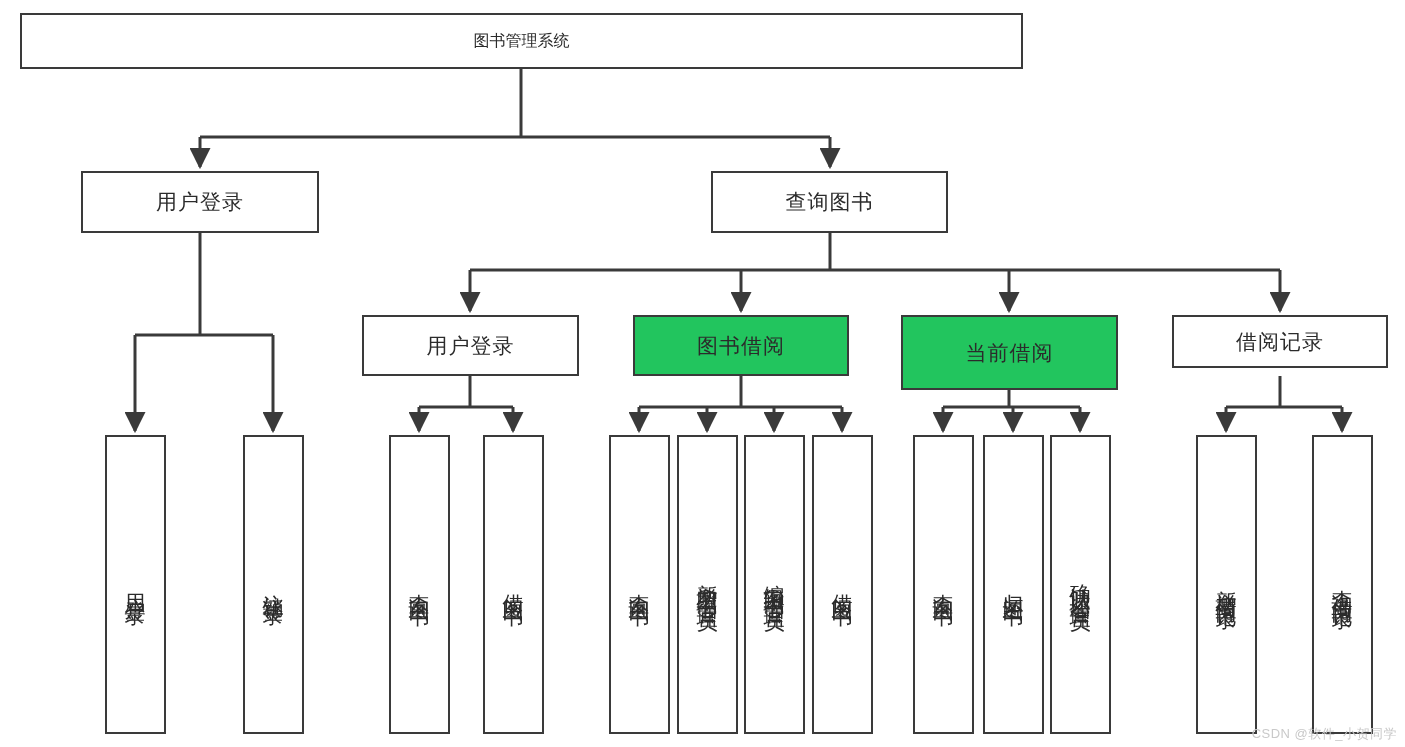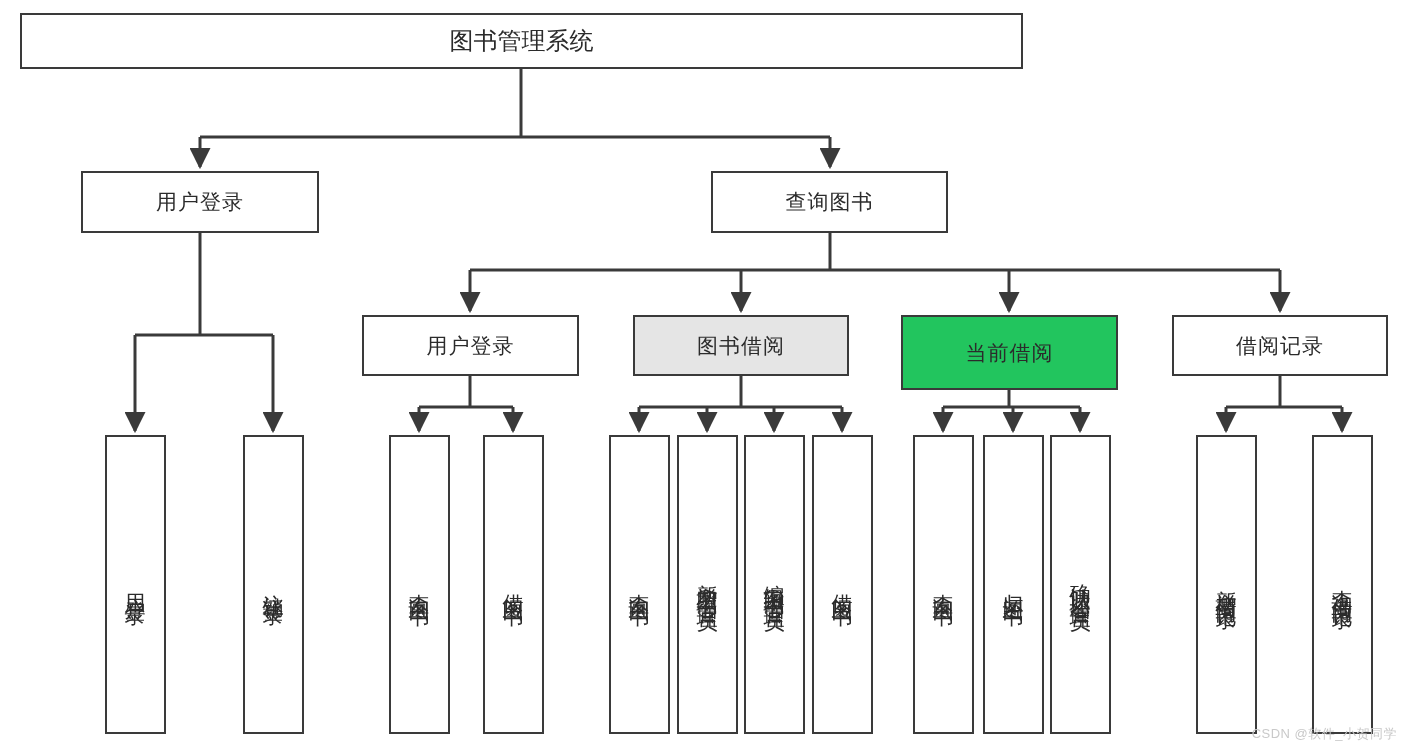--- a/index.html
+++ b/index.html
@@ -31,21 +31,21 @@
     display: flex;
     align-items: center;
     justify-content: center;
     color: #2b2b2b;
   }
   .node-h {
     font-size: 21px;
     letter-spacing: 1px;
   }
   .node-root {
-    font-size: 24px;
+    font-size: 16px;
   }
   .node-v {
     writing-mode: vertical-rl;
     text-orientation: upright;
     font-size: 21px;
     letter-spacing: 4px;
     line-height: 1;
     align-items: center;
     justify-content: center;
     padding-top: 4px;
@@ -119,23 +119,23 @@
       <path d="M 1342 407 L 1342 431" marker-end="url(#arrow)"></path>
     </g>
   </svg>
 
   <div class="node node-root" style="left: 20px; top: 13px; width: 1003px; height: 56px; border-color: rgb(58, 58, 58); background: rgb(255, 255, 255); color: rgb(43, 43, 43);">图书管理系统</div>
 
   <div class="node node-h" style="left: 81px; top: 171px; width: 238px; height: 62px; border-color: rgb(58, 58, 58); background: rgb(255, 255, 255); color: rgb(43, 43, 43);">用户登录</div>
   <div class="node node-h" style="left: 711px; top: 171px; width: 237px; height: 62px; border-color: rgb(58, 58, 58); background: rgb(255, 255, 255); color: rgb(43, 43, 43);">查询图书</div>
 
   <div class="node node-h" style="left: 362px; top: 315px; width: 217px; height: 61px; border-color: rgb(58, 58, 58); background: rgb(255, 255, 255); color: rgb(43, 43, 43);">用户登录</div>
-  <div class="node node-h" style="left: 633px; top: 315px; width: 216px; height: 61px; border-color: rgb(58, 58, 58); background: #e5e5e5; color: rgb(43, 43, 43);">图书借阅</div>
+  <div class="node node-h" style="left: 633px; top: 315px; width: 216px; height: 61px; border-color: rgb(58, 58, 58); background: #22c55e; color: rgb(43, 43, 43);">图书借阅</div>
   <div class="node node-h" style="left: 901px; top: 315px; width: 217px; height: 75px; border-color: rgb(58, 58, 58); background: #22c55e; color: rgb(43, 43, 43);">当前借阅</div>
-  <div class="node node-h" style="left: 1172px; top: 315px; width: 216px; height: 61px; border-color: rgb(58, 58, 58); background: rgb(255, 255, 255); color: rgb(43, 43, 43);">借阅记录</div>
+  <div class="node node-h" style="left: 1172px; top: 315px; width: 216px; height: 53px; border-color: rgb(58, 58, 58); background: rgb(255, 255, 255); color: rgb(43, 43, 43);">借阅记录</div>
 
   <div class="node node-v" style="left: 105px; top: 435px; width: 61px; height: 299px; border-color: rgb(58, 58, 58); background: rgb(255, 255, 255); color: rgb(43, 43, 43);">用户登录</div>
   <div class="node node-v" style="left: 243px; top: 435px; width: 61px; height: 299px; border-color: rgb(58, 58, 58); background: rgb(255, 255, 255); color: rgb(43, 43, 43);">注销登录</div>
   <div class="node node-v" style="left: 389px; top: 435px; width: 61px; height: 299px; border-color: rgb(58, 58, 58); background: rgb(255, 255, 255); color: rgb(43, 43, 43);">查询图书</div>
   <div class="node node-v" style="left: 483px; top: 435px; width: 61px; height: 299px; border-color: rgb(58, 58, 58); background: rgb(255, 255, 255); color: rgb(43, 43, 43);">借阅图书</div>
   <div class="node node-v" style="left: 609px; top: 435px; width: 61px; height: 299px; border-color: rgb(58, 58, 58); background: rgb(255, 255, 255); color: rgb(43, 43, 43);">查询图书</div>
   <div class="node node-v" style="left: 677px; top: 435px; width: 61px; height: 299px; border-color: rgb(58, 58, 58); background: rgb(255, 255, 255); color: rgb(43, 43, 43);">新增图书（管理员）</div>
   <div class="node node-v" style="left: 744px; top: 435px; width: 61px; height: 299px; border-color: rgb(58, 58, 58); background: rgb(255, 255, 255); color: rgb(43, 43, 43);">编辑图书（管理员）</div>
   <div class="node node-v" style="left: 812px; top: 435px; width: 61px; height: 299px; border-color: rgb(58, 58, 58); background: rgb(255, 255, 255); color: rgb(43, 43, 43);">借阅图书</div>
   <div class="node node-v" style="left: 913px; top: 435px; width: 61px; height: 299px; border-color: rgb(58, 58, 58); background: rgb(255, 255, 255); color: rgb(43, 43, 43);">查询图书</div>

